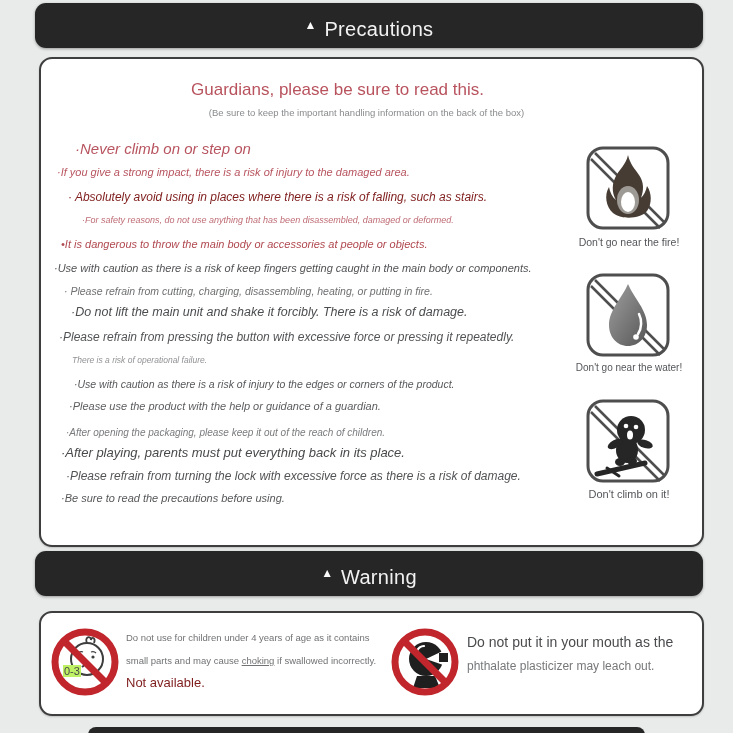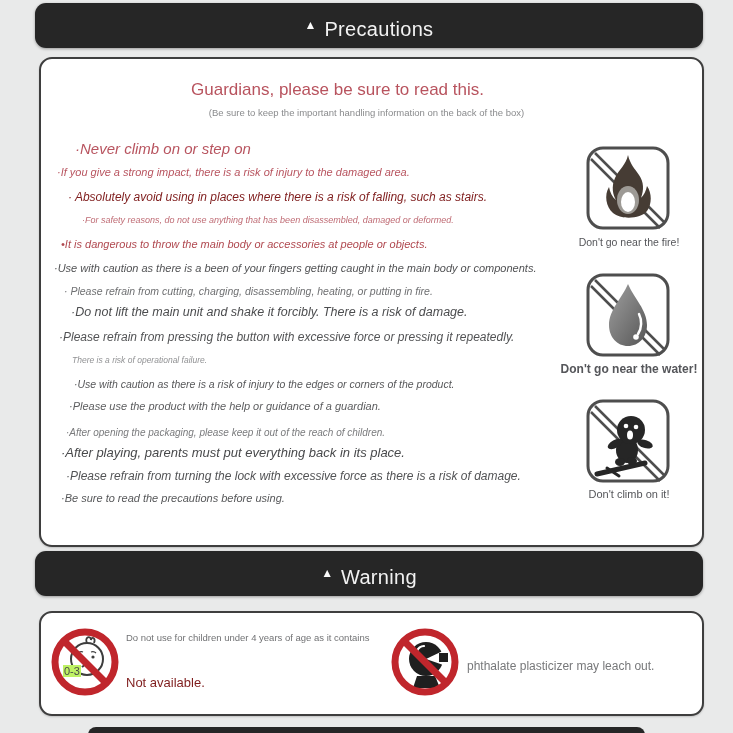--- a/index.html
+++ b/index.html
@@ -37,21 +37,21 @@
   .pl13{left:66px;top:427px;font-size:10px;color:#7a7b7d;}
   .pl14{left:61px;top:445px;font-size:13px;color:#48494b;}
   .pl15{left:66px;top:469px;font-size:12px;color:#525355;}
   .pl16{left:61px;top:492px;font-size:11px;color:#565759;}
   .noicon{position:absolute;width:86px;height:86px;}
   #icon-fire{left:585px;top:145px;}
   #icon-water{left:585px;top:272px;}
   #icon-climb{left:585px;top:398px;}
   .icap{position:absolute;left:548px;width:162px;text-align:center;color:#55565a;}
   #cap-fire{top:236px;font-size:10.5px;}
-  #cap-water{top:362px;font-size:12px;font-weight:bold;}
+  #cap-water{top:362px;font-size:10px;}
   #cap-climb{top:488px;font-size:11px;}
   .wicon{position:absolute;width:72px;height:72px;}
   #wicon-baby{left:49px;top:626px;}
   #wicon-mouth{left:389px;top:626px;}
   .age-badge{position:absolute;left:63px;top:665px;font-size:11px;color:#4a4a4a;
              background:#bef264;padding:0 1px;}
   .wtxt{position:absolute;white-space:nowrap;}
   #w1l1{left:126px;top:632px;font-size:9.5px;color:#717274;}
   #w1l2{left:126px;top:655px;font-size:9.5px;color:#717274;}
   #w1l2 .u{text-decoration:underline;}
@@ -75,21 +75,21 @@
 
   <div class="g-head">Guardians, please be sure to read this.</div>
   <div class="g-sub">(Be sure to keep the important handling information on the back of the box)</div>
 
   <div id="plines">
       <div class="pl pl1">·Never climb on or step on</div>
       <div class="pl pl2">·If you give a strong impact, there is a risk of injury to the damaged area.</div>
       <div class="pl pl3">· Absolutely avoid using in places where there is a risk of falling, such as stairs.</div>
       <div class="pl pl4">·For safety reasons, do not use anything that has been disassembled, damaged or deformed.</div>
       <div class="pl pl5">•It is dangerous to throw the main body or accessories at people or objects.</div>
-      <div class="pl pl6">·Use with caution as there is a been of your fingers getting caught in the main body or components.</div>
+      <div class="pl pl6">·Use with caution as there is a risk of keep fingers getting caught in the main body or components.</div>
       <div class="pl pl7">· Please refrain from cutting, charging, disassembling, heating, or putting in fire.</div>
       <div class="pl pl8">·Do not lift the main unit and shake it forcibly. There is a risk of damage.</div>
       <div class="pl pl9">·Please refrain from pressing the button with excessive force or pressing it repeatedly.</div>
       <div class="pl pl10">There is a risk of operational failure.</div>
       <div class="pl pl11">·Use with caution as there is a risk of injury to the edges or corners of the product.</div>
       <div class="pl pl12">·Please use the product with the help or guidance of a guardian.</div>
       <div class="pl pl13">·After opening the packaging, please keep it out of the reach of children.</div>
       <div class="pl pl14">·After playing, parents must put everything back in its place.</div>
       <div class="pl pl15">·Please refrain from turning the lock with excessive force as there is a risk of damage.</div>
       <div class="pl pl16">·Be sure to read the precautions before using.</div>
@@ -152,29 +152,31 @@
     <circle cx="32" cy="31" r="1.6" fill="#3d3d3d"></circle>
     <circle cx="44" cy="31" r="1.6" fill="#3d3d3d"></circle>
     <path d="M29,27 q3,-2 5,-1 M42,26 q3,-1 5,1" stroke="#3d3d3d" stroke-width="1.2" fill="none"></path>
     <path d="M33,41 Q38,36 43,41" stroke="#3d3d3d" stroke-width="1.8" fill="none"></path>
     <circle cx="36" cy="36" r="30" stroke="#c0262c" stroke-width="7" fill="none"></circle>
     <line x1="15" y1="15" x2="57" y2="57" stroke="#c0262c" stroke-width="7"></line>
   </svg>
   <span class="age-badge">0-3</span>
 
   <div class="wtxt" id="w1l1">Do not use for children under 4 years of age as it contains</div>
+  <div class="wtxt" id="w1l2"><span>small parts and may cause </span><span class="u">choking</span><span> if swallowed incorrectly.</span></div>
   <div class="wtxt" id="w1l3">Not available.</div>
 
   <svg class="wicon" id="wicon-mouth" viewBox="0 0 72 72">
     <path d="M28,50 L46,50 L51,62 L24,62 Z" fill="#1f1f1f"></path>
     <circle cx="37" cy="33" r="17" fill="#1f1f1f"></circle>
     <path d="M37,33 L60,22 L60,41 Z" fill="#ffffff"></path>
     <rect x="50" y="27" width="9" height="9" fill="#1f1f1f"></rect>
     <path d="M28,25 a8,8 0 0 1 7,-5" stroke="#ffffff" stroke-width="2.2" fill="none" stroke-linecap="round"></path>
     <circle cx="36" cy="36" r="30" stroke="#c0262c" stroke-width="7" fill="none"></circle>
     <line x1="15" y1="15" x2="57" y2="57" stroke="#c0262c" stroke-width="7"></line>
   </svg>
 
+  <div class="wtxt" id="w2l1">Do not put it in your mouth as the</div>
   <div class="wtxt" id="w2l2">phthalate plasticizer may leach out.</div>
 
   <div class="bottom-bar"></div>
 
 </div>
 
 </body></html>

